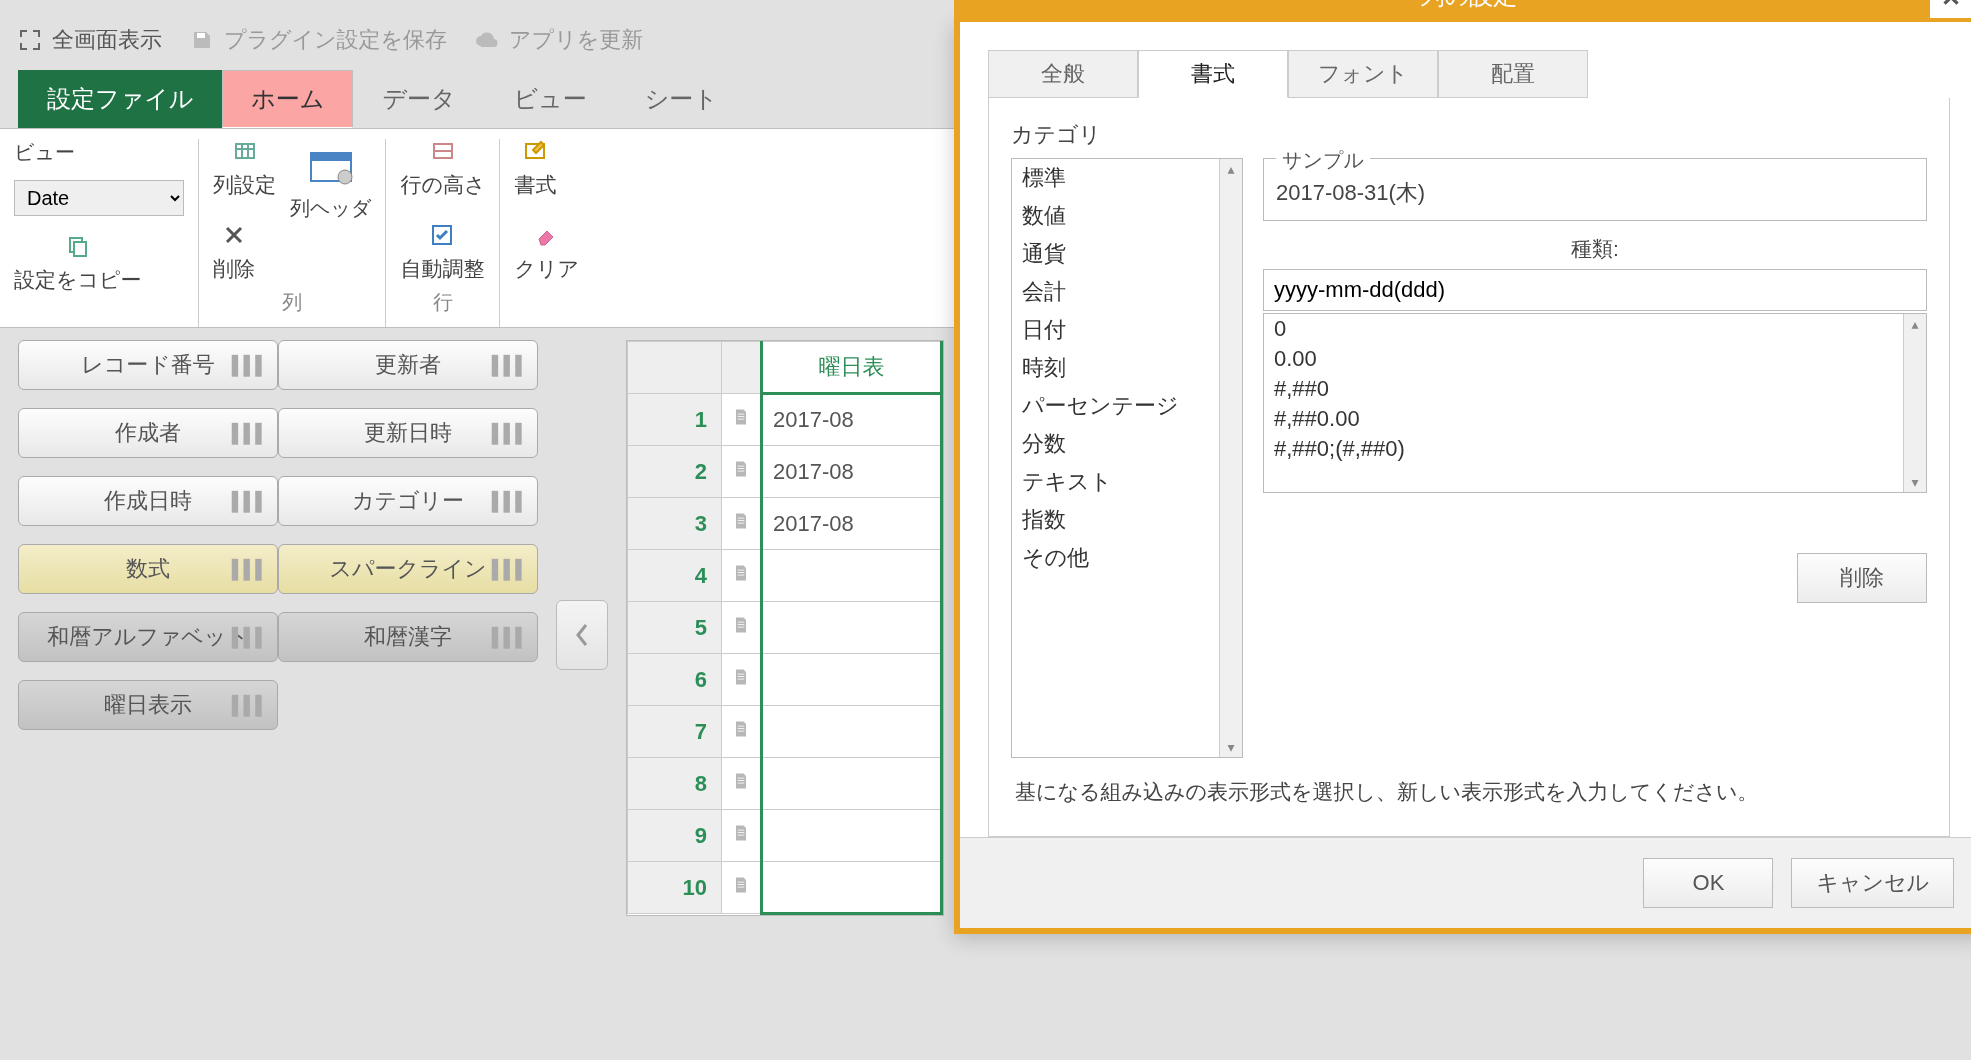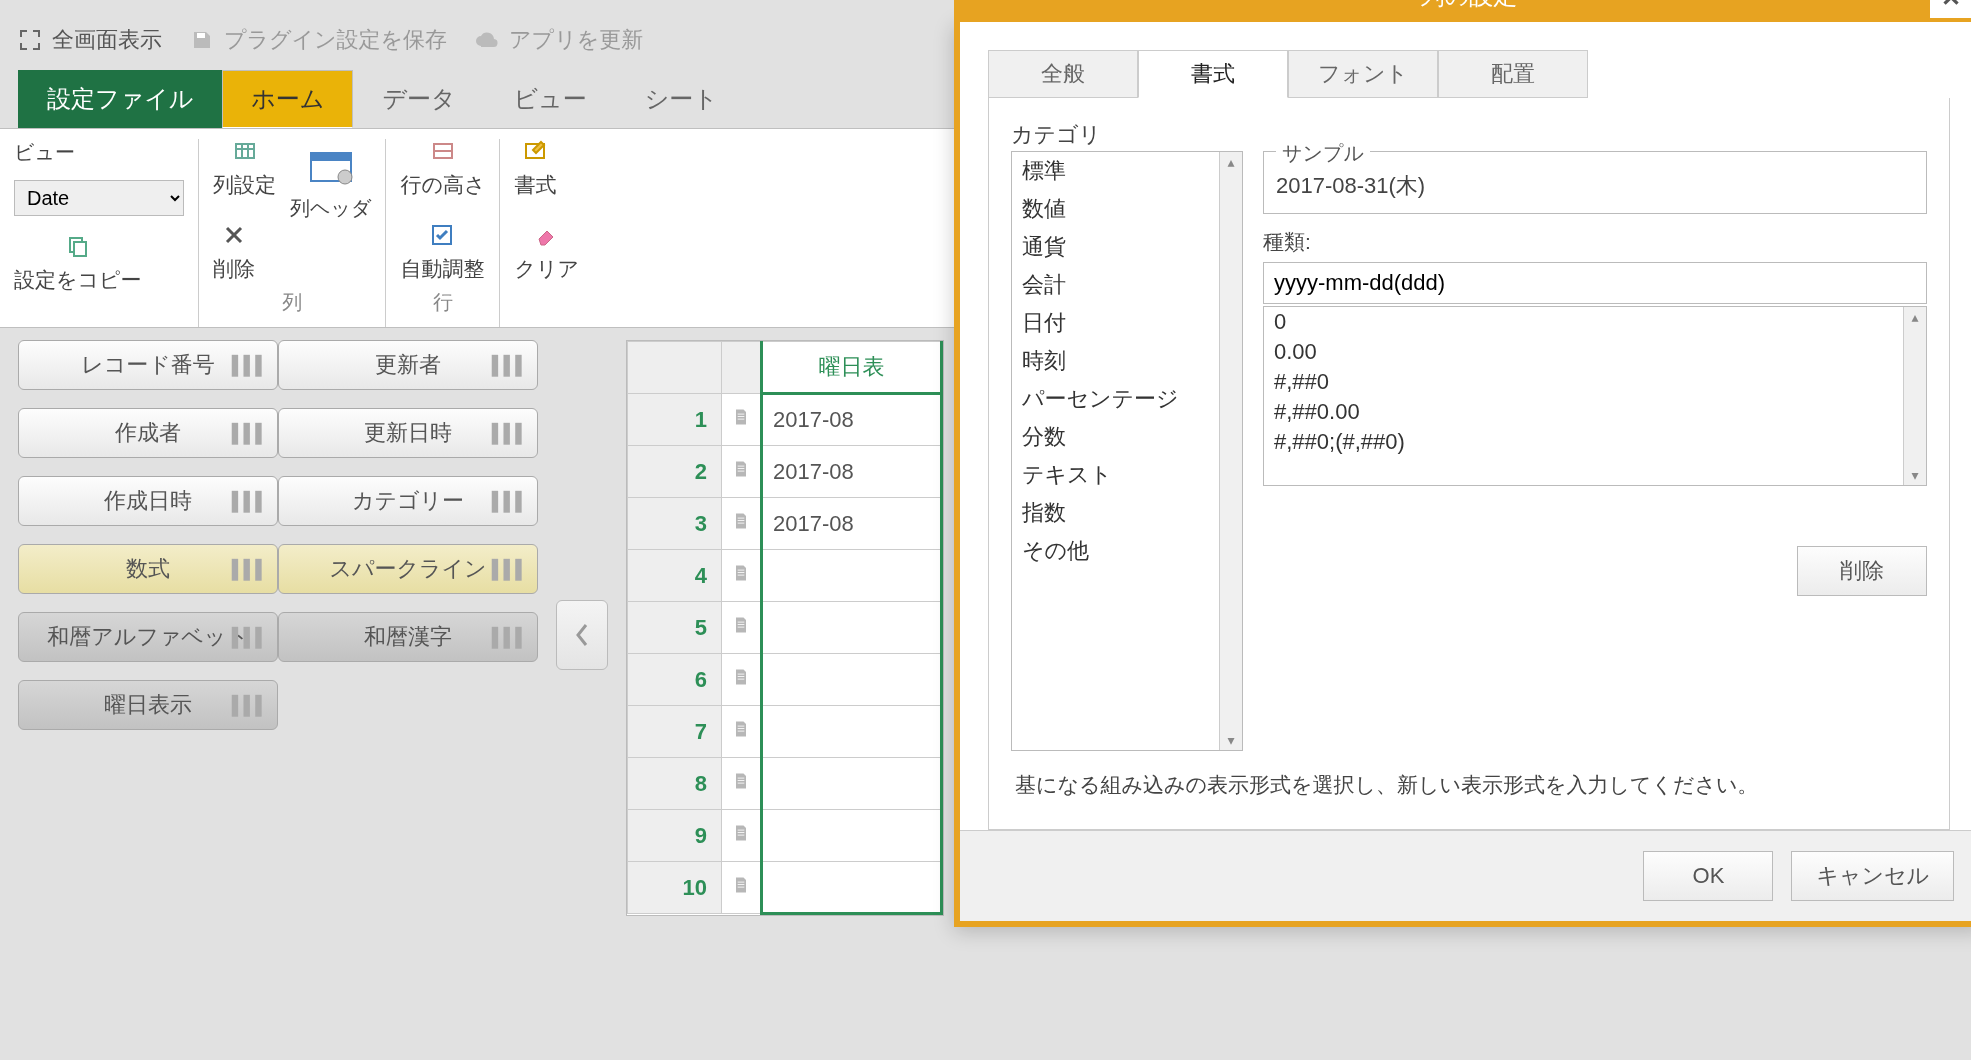--- a/index.html
+++ b/index.html
@@ -8,21 +8,21 @@
 .app { position: absolute; top: 0; left: 0; width: 1971px; height: 1060px; }
 
 .topbar { padding: 25px 18px 15px; display: flex; gap: 28px; align-items: center; color: #999; }
 .topbar .item { display: flex; align-items: center; gap: 10px; font-size: 22px; }
 .topbar .item.active { color: #555; }
 .topbar svg { width: 24px; height: 24px; }
 
 .tabstrip { display: flex; align-items: flex-end; padding-left: 18px; height: 58px; }
 .tab { padding: 12px 28px; font-size: 24px; color: #666; background: transparent; border: 1px solid transparent; cursor: pointer; }
 .tab.file { background: #1f7244; color: #fff; border-color: #1f7244; font-family: Liberation Serif, serif; }
-.tab.selected { background: #eab308; border-color: #bfbfbf; border-bottom-color: #fff; color: #333; }
+.tab.selected { background: #fca5a5; border-color: #bfbfbf; border-bottom-color: #fff; color: #333; }
 
 .ribbon { background: #fff; border: 1px solid #bfbfbf; margin: 0 0 0 0; display: flex; padding: 10px 0 0; height: 200px; border-left: none; border-right: none; }
 .ribbon-group { border-right: 1px solid #ccc; padding: 0 14px 8px; display: flex; flex-direction: column; justify-content: space-between; text-align: center; }
 .ribbon-group .label { color: #888; font-size: 20px; padding: 6px 0 4px; }
 .ribbon-group .body { display: flex; gap: 14px; align-items: flex-start; }
 .ribbon .stack { display: flex; flex-direction: column; gap: 10px; align-items: flex-start; text-align: left; }
 .ribbon .viewlbl { font-size: 20px; color: #444; margin-bottom: 4px; }
 .ribbon select { width: 170px; height: 36px; border: 1px solid #bbb; font-size: 20px; padding: 0 8px; }
 .ribbon .linklike { display: flex; gap: 8px; align-items: center; color: #444; font-size: 21px; cursor: pointer; flex-direction: column; }
 .ribbon .linklike svg { width: 24px; height: 24px; }
@@ -53,34 +53,34 @@
 
 
 .modal { position: absolute; top: 22px; left: 954px; width: 1030px; background: #fff; border: 6px solid #e7a321; border-top: none; box-shadow: 0 4px 20px rgba(0,0,0,.2); }
 .modal-titlebar { height: 58px; background: #e7a321; border: 6px solid #e7a321; border-bottom: none; display: flex; align-items: center; justify-content: center; position: relative; color: #fff; font-size: 24px; position: absolute; top: -58px; left: -6px; right: -6px; }
 .modal-close { position: absolute; right: 6px; top: 8px; width: 42px; height: 40px; background: #fff; display: flex; align-items: center; justify-content: center; color: #555; font-weight: bold; cursor: pointer; font-size: 24px; }
 .modal-inner { padding: 28px 28px 0; }
 .modal-tabs { display: flex; }
 .mtab { width: 150px; height: 48px; display: flex; align-items: center; justify-content: center; border: 1px solid #ccc; background: #f0f0f0; color: #666; font-size: 22px; cursor: pointer; }
 .mtab.selected { background: #fff; border-bottom-color: #fff; color: #222; }
 .modal-body { border: 1px solid #ccc; border-top: none; padding: 22px 22px 30px; margin-bottom: 0; }
-.catlabel { font-size: 22px; color: #444; margin-bottom: 1px; }
+.catlabel { font-size: 22px; color: #444; margin-bottom: 8px; }
 .twopane { display: flex; gap: 20px; }
 .catbox { width: 232px; height: 600px; border: 1px solid #bbb; background: #fff; position: relative; overflow: hidden; }
 .catbox::after { content:''; position:absolute; right:0; top:0; bottom:0; width:22px; background:#f0f0f0; border-left:1px solid #ccc; }
 .catbox .sbicon { position: absolute; right: 3px; width: 16px; text-align: center; color: #888; font-size: 14px; z-index: 2; }
 .catbox .sbtop { top: 2px; }
 .catbox .sbbot { bottom: 2px; }
 .catitem { padding: 4px 10px; font-size: 22px; cursor: pointer; color: #333; }
 .catitem.selected { background: #e4e4e4; }
 .rightpane { flex: 1; display: flex; flex-direction: column; }
 .fs { border: 1px solid #bbb; padding: 10px 12px 12px; margin-bottom: 14px; }
 .fs .legend { position: relative; top: -22px; background: #fff; display: inline-block; padding: 0 6px; font-size: 20px; color: #555; }
 .fs .sample { margin-top: -18px; font-size: 22px; }
-.kindlabel { font-size: 21px; margin-bottom: 6px; }
+.kindlabel { font-size: 21px; margin-bottom: 6px; text-align: center; }
 .kindinput { width: 100%; height: 42px; border: 1px solid #bbb; padding: 0 10px; font-size: 22px; }
 .fmtlist { border: 1px solid #bbb; height: 180px; overflow: hidden; position: relative; margin-top: 2px; }
 .fmtlist::after { content:''; position:absolute; right:0; top:0; bottom:0; width:22px; background:#f0f0f0; border-left:1px solid #ccc; }
 .fmtlist .sbicon { position: absolute; right: 3px; width: 16px; text-align: center; color: #888; font-size: 14px; z-index: 2; }
 .fmtlist .sbtop { top: 2px; }
 .fmtlist .sbbot { bottom: 2px; }
 .fmtitem { padding: 2px 10px; font-size: 22px; color: #333; }
 .delwrap { display: flex; justify-content: flex-end; margin-top: 60px; }
 .btn { min-width: 130px; height: 50px; border: 1px solid #bbb; background: linear-gradient(#fdfdfd,#ececec); font-size: 22px; color: #555; cursor: pointer; padding: 0 24px; }
 .note { font-size: 21px; color: #444; padding: 20px 4px 0; }

